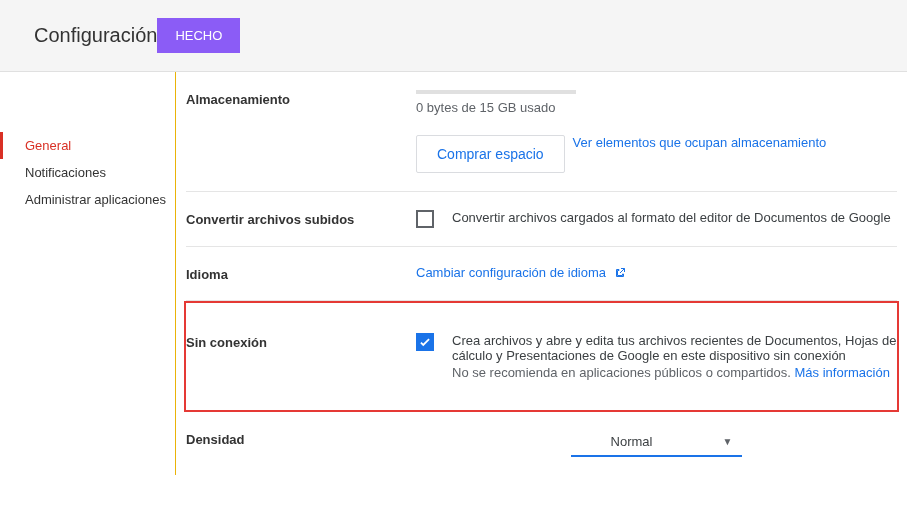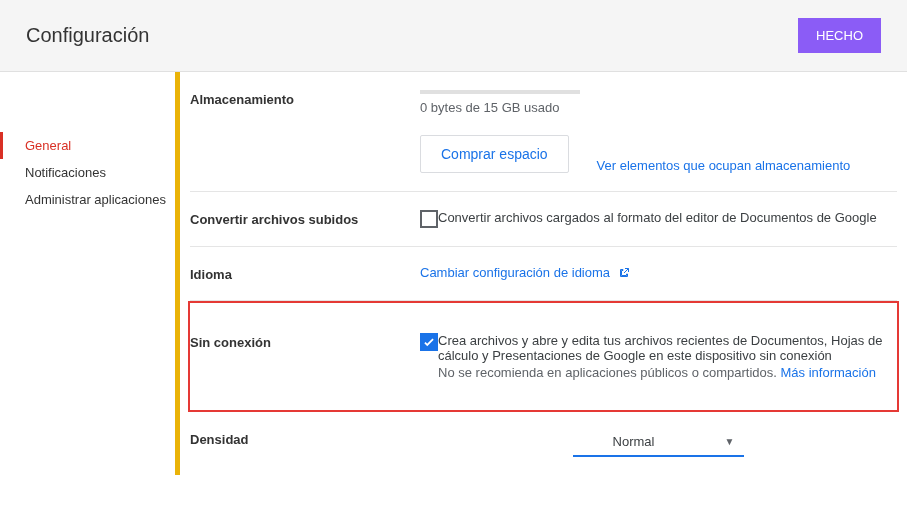--- a/index.html
+++ b/index.html
@@ -6,22 +6,21 @@
   body {
     font-family: Arial, sans-serif;
     font-size: 13px;
     color: #202124;
     background: #fff;
     width: 907px;
   }
   .header {
     display: flex;
     align-items: center;
-    justify-content: space-between;
-    padding: 18px 26px;
+    padding: 18px 34px;
     background: #f5f5f5;
     border-bottom: 1px solid #e0e0e0;
   }
   .header-title {
     font-size: 20px;
     font-weight: 400;
     color: #333;
   }
   .done-btn {
     background: #8b5cf6;
@@ -47,21 +46,21 @@
     cursor: pointer;
     border-left: 3px solid transparent;
   }
   .side-item.active {
     color: #d93025;
     border-left: 3px solid #d93025;
     margin-top: 36px;
   }
   .main {
     flex: 1;
-    border-left: 5px solid #eab308;
+    border-left: 1px solid #eab308;
     padding: 0 10px 0 10px;
   }
   .section {
     display: flex;
     padding: 18px 0;
     border-bottom: 1px solid #e5e5e5;
   }
   .section.no-border { border-bottom: none; }
   .section-label {
     width: 230px;
@@ -79,41 +78,41 @@
     height: 4px;
     background: #e0e0e0;
     margin-bottom: 6px;
   }
   .usage-text {
     color: #5f6368;
     margin-bottom: 20px;
   }
   .storage-actions {
     display: flex;
-    align-items: flex-end;
-    gap: 28px;
+    align-items: flex-start;
+    gap: 8px;
   }
   .outline-btn {
     border: 1px solid #dadce0;
     background: #fff;
     color: #1a73e8;
     padding: 10px 20px;
     font-size: 14px;
     cursor: pointer;
     border-radius: 2px;
   }
   .link {
     color: #1a73e8;
     text-decoration: none;
     cursor: pointer;
     font-size: 13px;
   }
   .checkbox-row {
     display: flex;
-    gap: 0;
+    gap: 18px;
     align-items: flex-start;
   }
   .checkbox {
     width: 18px;
     height: 18px;
     border: 2px solid #5f6368;
     flex-shrink: 0;
     cursor: pointer;
     display: flex;
     align-items: center;

